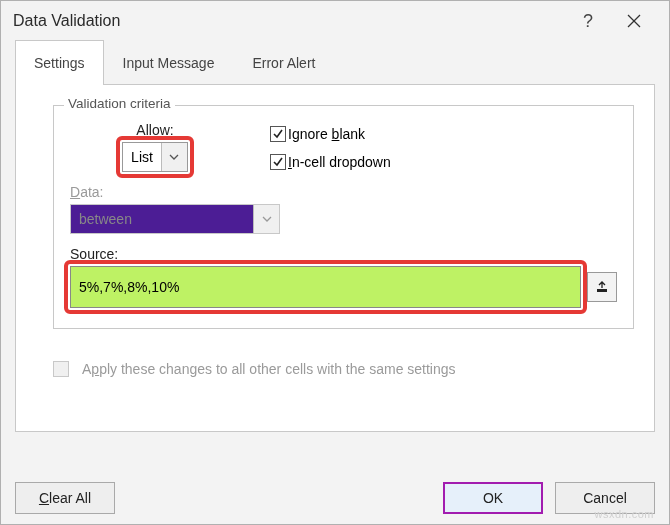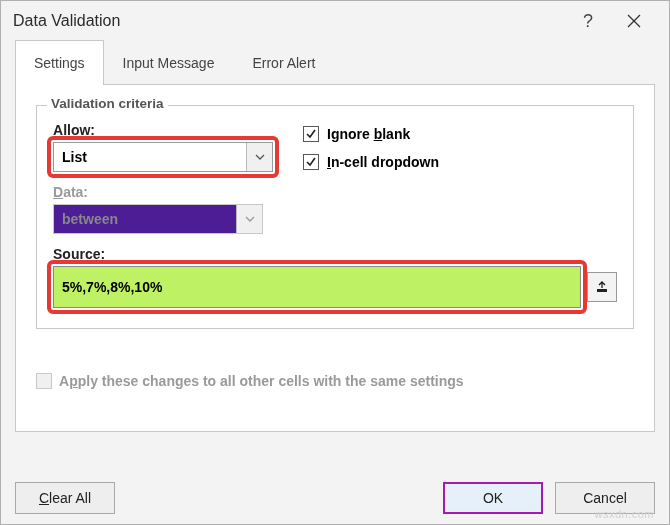--- a/index.html
+++ b/index.html
@@ -8,42 +8,42 @@
   .titlebar { height: 40px; display: flex; align-items: center; padding: 0 12px 0 12px; background: #f3f3f3; }
   .title { font-size: 16px; color: #2b2b2b; flex: 1; }
   .titlebtn { width: 46px; height: 40px; display: flex; align-items: center; justify-content: center; color: #444; }
   .titlebtn.help { font-size: 18px; }
   .titlebtn.close svg { width: 14px; height: 14px; }
   .content-wrap { padding: 10px 14px 0 14px; }
   .tabs { position: relative; height: 34px; }
   .tab-row { position: absolute; bottom: 0; left: 0; display: flex; }
   .tab { padding: 14px 18px; border: 1px solid transparent; border-bottom: none; color: #444; cursor: default; }
   .tab.active { background: #fff; border-color: #c8c8c8; position: relative; z-index: 2; }
-  .panel { border: 1px solid #c8c8c8; background: #fff; margin-top: -1px; padding: 18px 20px 28px 20px; position: relative; min-height: 348px; font-weight: bold; }
+  .panel { border: 1px solid #c8c8c8; background: #fff; margin-top: -1px; padding: 18px 20px 28px 37px; position: relative; min-height: 348px; }
   .fieldset-label { position: absolute; top: -10px; left: 10px; background: #fff; padding: 0 4px; color: #555; font-size: 13.5px; }
   .criteria-box { border: 1px solid #c8c8c8; padding: 16px 16px 20px 16px; margin-top: 2px; position: relative; }
   .row { display: flex; align-items: flex-end; gap: 30px; margin-bottom: 12px; }
   .col { display: flex; flex-direction: column; }
   .lbl { color: #222; margin-bottom: 4px; }
   .lbl u { text-decoration: underline; }
   .select { display: flex; align-items: center; border: 1px solid #999; background: #fff; height: 30px; }
   .select.disabled { background: #4c1d95; color: #888; border-color: #c8c8c8; }
   .select-val { flex: 1; padding: 0 8px; }
   .select-btn { width: 26px; height: 100%; border-left: 1px solid #bbb; background: #f0f0f0; display: flex; align-items: center; justify-content: center; }
   .select-btn svg { width: 10px; height: 6px; }
   .hl-red { border: 4px solid #e53935; border-radius: 6px; padding: 2px; margin: -6px; }
-  .chkwrap { display: flex; align-items: center; gap: 8px; }
+  .chkwrap { display: flex; align-items: center; gap: 2px; }
   .chk { width: 16px; height: 16px; border: 1px solid #555; background: #fff; display: flex; align-items: center; justify-content: center; }
   .chk.disabled { border-color: #c8c8c8; background: #f0f0f0; }
   .chk svg { width: 12px; height: 12px; }
   .input-row { display: flex; align-items: center; gap: 6px; }
   .txt { flex: 1; height: 42px; border: 1px solid #888; background: #bef264; padding: 0 8px; }
   .refbtn { width: 30px; height: 30px; border: 1px solid #999; background: #f3f3f3; display: flex; align-items: center; justify-content: center; }
   .refbtn svg { width: 14px; height: 14px; }
-  .apply-row { display: flex; align-items: center; gap: 7px; color: #9a9a9a; margin-top: 44px; }
+  .apply-row { display: flex; align-items: center; gap: 13px; color: #9a9a9a; margin-top: 32px; }
   .footer { position: absolute; bottom: 10px; left: 14px; right: 14px; display: flex; align-items: center; }
   .btn { height: 32px; min-width: 100px; padding: 0 14px; border: 1px solid #a9a9a9; background: #eee; display: flex; align-items: center; justify-content: center; color: #222; }
   .btn.default { border: 2px solid #a21caf; background: #e6f0fa; }
   .spacer { flex: 1; }
   .watermark { position: absolute; bottom: 4px; right: 15px; font-size: 11px; color: #d0d0d0; letter-spacing: 0.5px; }
   .disabled-text { color: #9a9a9a; }
 </style>
 </head>
 <body>
 
@@ -66,21 +66,21 @@
         <div class="tab">Input Message</div>
         <div class="tab">Error Alert</div>
       </div>
     </div>
 
     <div class="panel">
       <div class="criteria-box" style="position:relative;">
         <span class="fieldset-label">Validation criteria</span>
 
         <div class="row">
-          <div class="col" style="width:220px;">
+          <div class="col" style="width:170px;align-items:center;">
             <div class="lbl"><u>A</u><span>llow:</span></div>
             <div class="hl-red">
               <div class="select">
                 <div class="select-val">List</div>
                 <div class="select-btn">
                   <svg viewBox="0 0 10 6">
                       <path d="M1 1 L5 5 L9 1" fill="none" stroke="#555" stroke-width="1.3"></path>
                     </svg>
                 </div>
               </div>

